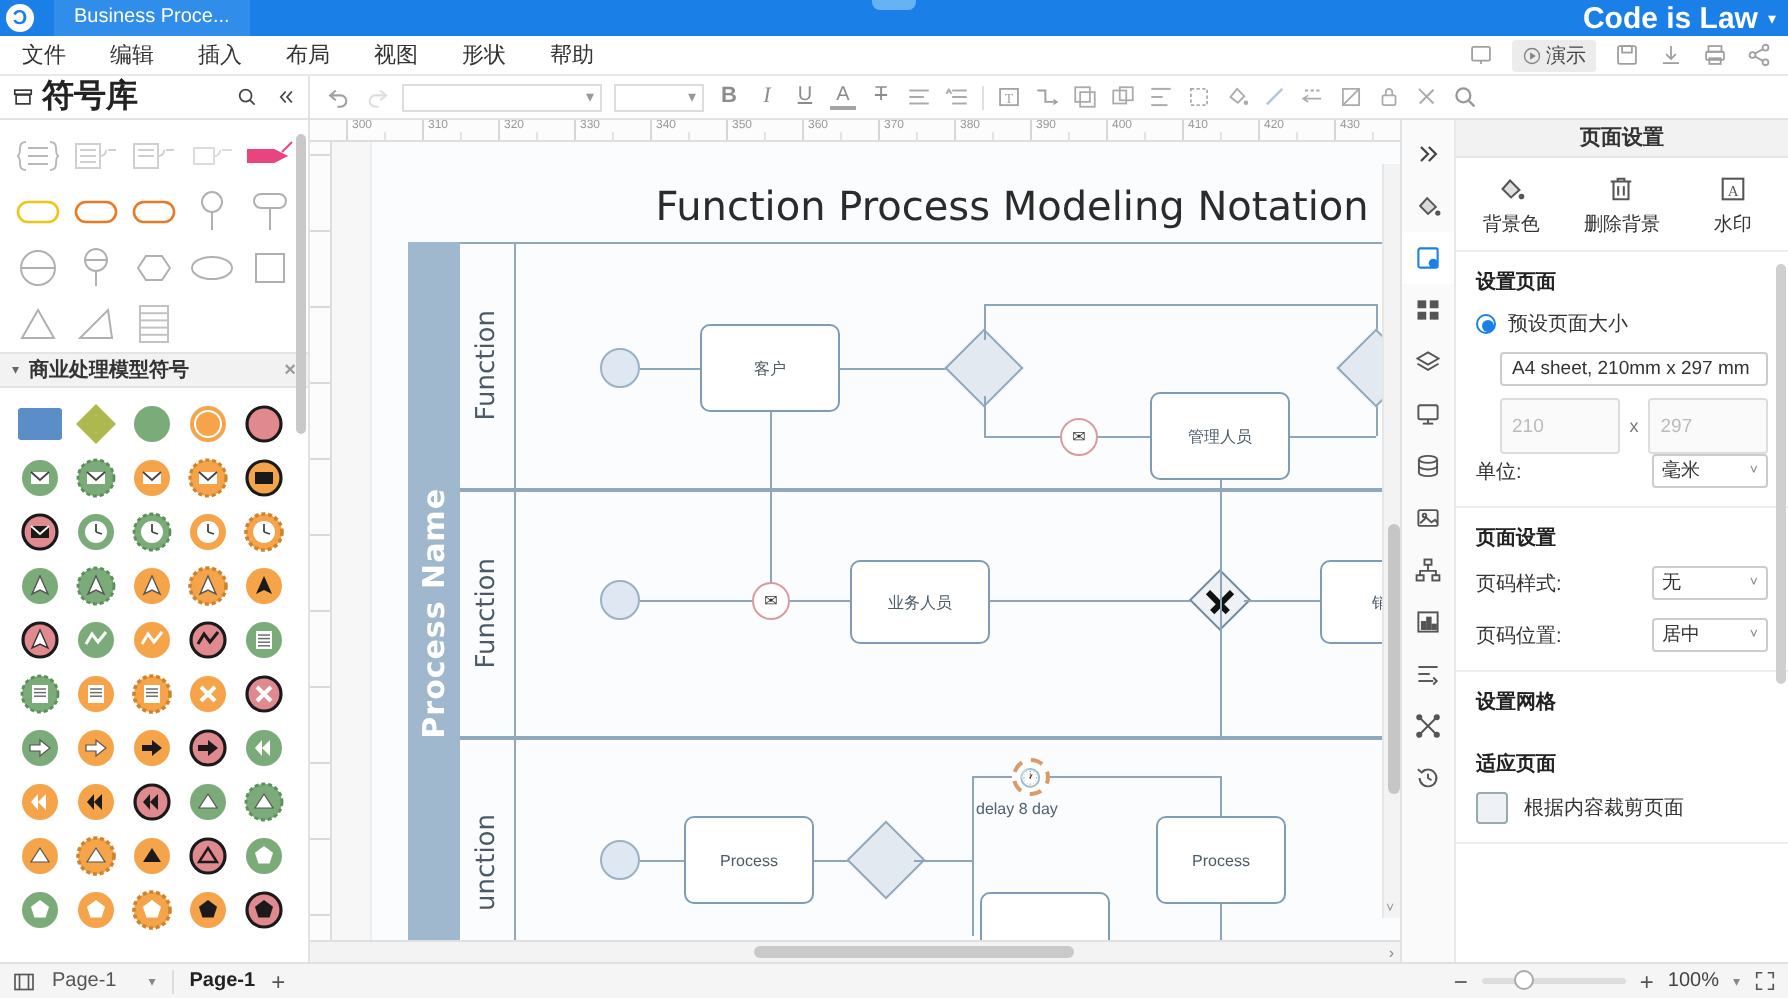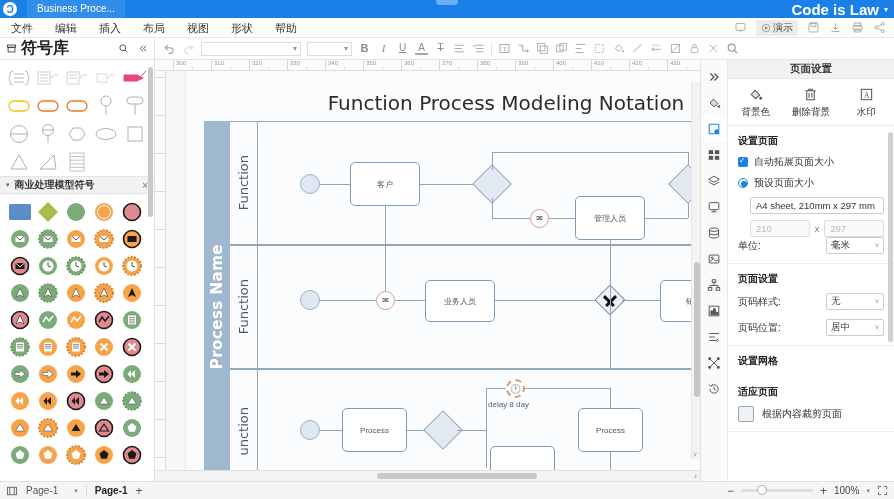--- a/index.html
+++ b/index.html
@@ -180,21 +180,21 @@
   .cbox { width:10px; height:10px; border-radius:2px; background:#1a80e8; position:relative; flex:0 0 auto; }
   .cbox::after { content:"✓"; position:absolute; left:1px; top:-1px; font-size:8px; color:#fff; }
   .radio { width:10px; height:10px; border-radius:50%; border:1px solid #1a80e8; position:relative; flex:0 0 auto; }
   .radio.on::after { content:""; position:absolute; left:2px; top:2px; width:6px; height:6px;
                      border-radius:50%; background:#1a80e8; }
   .radio.off { border-color:#bbb; }
   .txtin { width:100%; height:17px; border:1px solid #ccc; border-radius:2px; background:#fff;
            font-size:9.5px; color:#333; display:flex; align-items:center; padding:0 5px; margin-left:12px;
            width:calc(100% - 12px); }
   .dualrow { display:flex; align-items:center; gap:5px; margin-left:12px; margin-top:6px; }
-  .txtin2 { width:60px; height:17px; border:1px solid #ddd; border-radius:2px; background:#fafafa;
+  .txtin2 { width:60px; height:28px; border:1px solid #ddd; border-radius:2px; background:#fafafa;
             font-size:9.5px; color:#bbb; display:flex; align-items:center; padding:0 5px; }
   .xsep { font-size:9px; color:#777; }
   .lblrow { display:flex; align-items:center; margin-bottom:9px; }
   .lblrow .lb { font-size:10px; color:#333; }
   .sel { margin-left:auto; width:58px; height:17px; border:1px solid #ccc; border-radius:2px;
          display:flex; align-items:center; padding:0 4px; font-size:9.5px; color:#333; }
   .sel .cv { margin-left:auto; font-size:7px; color:#888; }
   .fitrow { display:flex; align-items:center; gap:8px; font-size:10px; color:#333; }
   .fit-ic { width:16px; height:16px; border:1px solid #9aa; border-radius:2px; background:#eef1f6; }
   .rp-vscroll { position:absolute; right:1px; top:2px; width:5px; bottom:2px; }
@@ -1147,24 +1147,20 @@
               <text x="5.2" y="11.6" font-size="8" fill="#555" stroke="none" font-family="Liberation Serif, serif">A</text>
             </svg>
           <span>水印</span>
         </div>
       </div>
 
       <div class="rp-body">
         <div class="rp-sec">
           <div class="rp-h">设置页面</div>
           <div class="rp-row">
-            <span class="cbox"></span>
-            <span>自动拓展页面大小</span>
-          </div>
-          <div class="rp-row">
             <span class="radio on"></span>
             <span>预设页面大小</span>
           </div>
           <div class="txtin">A4 sheet, 210mm x 297 mm</div>
           <div class="dualrow">
             <div class="txtin2">210</div>
             <span class="xsep">x</span>
             <div class="txtin2">297</div>
           </div>
           <div class="lblrow" style="margin-bottom:0">

